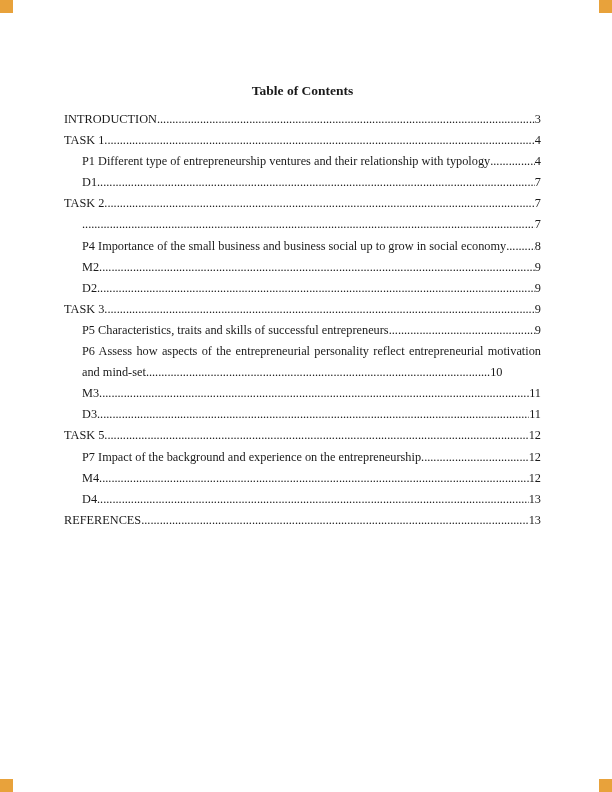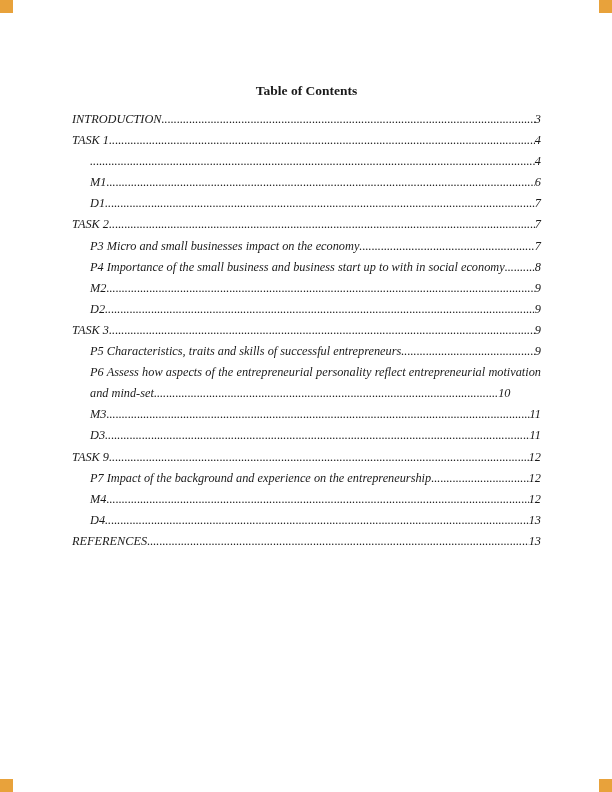--- a/index.html
+++ b/index.html
@@ -22,39 +22,38 @@
     height: 13px;
     background: var(--accent, #E8A23B);
   }
   .corner.tl { top: 0; left: 0; }
   .corner.tr { top: 0; right: 0; }
   .corner.bl { bottom: 0; left: 0; }
   .corner.br { bottom: 0; right: 0; }
 
   .content {
     position: absolute;
-    left: 72px;
+    left: 64px;
     right: 71px;
     top: 82px;
   }
   .doc-title {
     font-size: 13.5px;
     font-weight: bold;
     text-align: center;
     margin: 0 0 10px 0;
     line-height: 17px;
   }
   .toc-list {
     font-size: 12.3px;
   }
   .toc-entry {
     display: flex;
     align-items: flex-end;
     line-height: 21.1px;
-    font-style: italic;
   }
   .toc-entry.level-1 {
     padding-left: 18px;
   }
   .toc-text {
     text-align: left;
   }
   .toc-dots {
     flex: 1 1 12px;
     min-width: 12px;
@@ -103,51 +102,46 @@
           <span class="toc-page">3</span>
   </div>
 
   <div class="toc-entry level-0">
     <span class="toc-text">TASK 1</span>
           <span class="toc-dots"></span>
           <span class="toc-page">4</span>
   </div>
 
   <div class="toc-entry level-1">
+    <span class="toc-text">P1 Different type of entrepreneurship ventures and their relationship with typology</span>
           <span class="toc-dots"></span>
           <span class="toc-page">4</span>
   </div>
 
 
-  <div class="toc-entry level-1">
-    <span class="toc-text">M1</span>
-          <span class="toc-dots"></span>
-          <span class="toc-page">6</span>
-  </div>
 
   <div class="toc-entry level-1">
     <span class="toc-text">D1</span>
           <span class="toc-dots"></span>
           <span class="toc-page">7</span>
   </div>
 
   <div class="toc-entry level-0">
     <span class="toc-text">TASK 2</span>
           <span class="toc-dots"></span>
           <span class="toc-page">7</span>
   </div>
 
   <div class="toc-entry level-1">
-    <span class="toc-text">P3 Micro and small businesses impact on the economy</span>
           <span class="toc-dots"></span>
           <span class="toc-page">7</span>
   </div>
 
   <div class="toc-entry level-1">
-    <span class="toc-text">P4 Importance of the small business and business start up to with in social economy</span>
+    <span class="toc-text">P4 Importance of the small business and business social up to grow in social economy</span>
           <span class="toc-dots"></span>
           <span class="toc-page">8</span>
   </div>
 
   <div class="toc-entry level-1">
     <span class="toc-text">M2</span>
           <span class="toc-dots"></span>
           <span class="toc-page">9</span>
   </div>
 
@@ -179,21 +173,21 @@
           <span class="toc-page">11</span>
   </div>
 
   <div class="toc-entry level-1">
     <span class="toc-text">D3</span>
           <span class="toc-dots"></span>
           <span class="toc-page">11</span>
   </div>
 
   <div class="toc-entry level-0">
-    <span class="toc-text">TASK 9</span>
+    <span class="toc-text">TASK 5</span>
           <span class="toc-dots"></span>
           <span class="toc-page">12</span>
   </div>
 
   <div class="toc-entry level-1">
     <span class="toc-text">P7 Impact of the background and experience on the entrepreneurship</span>
           <span class="toc-dots"></span>
           <span class="toc-page">12</span>
   </div>
 

